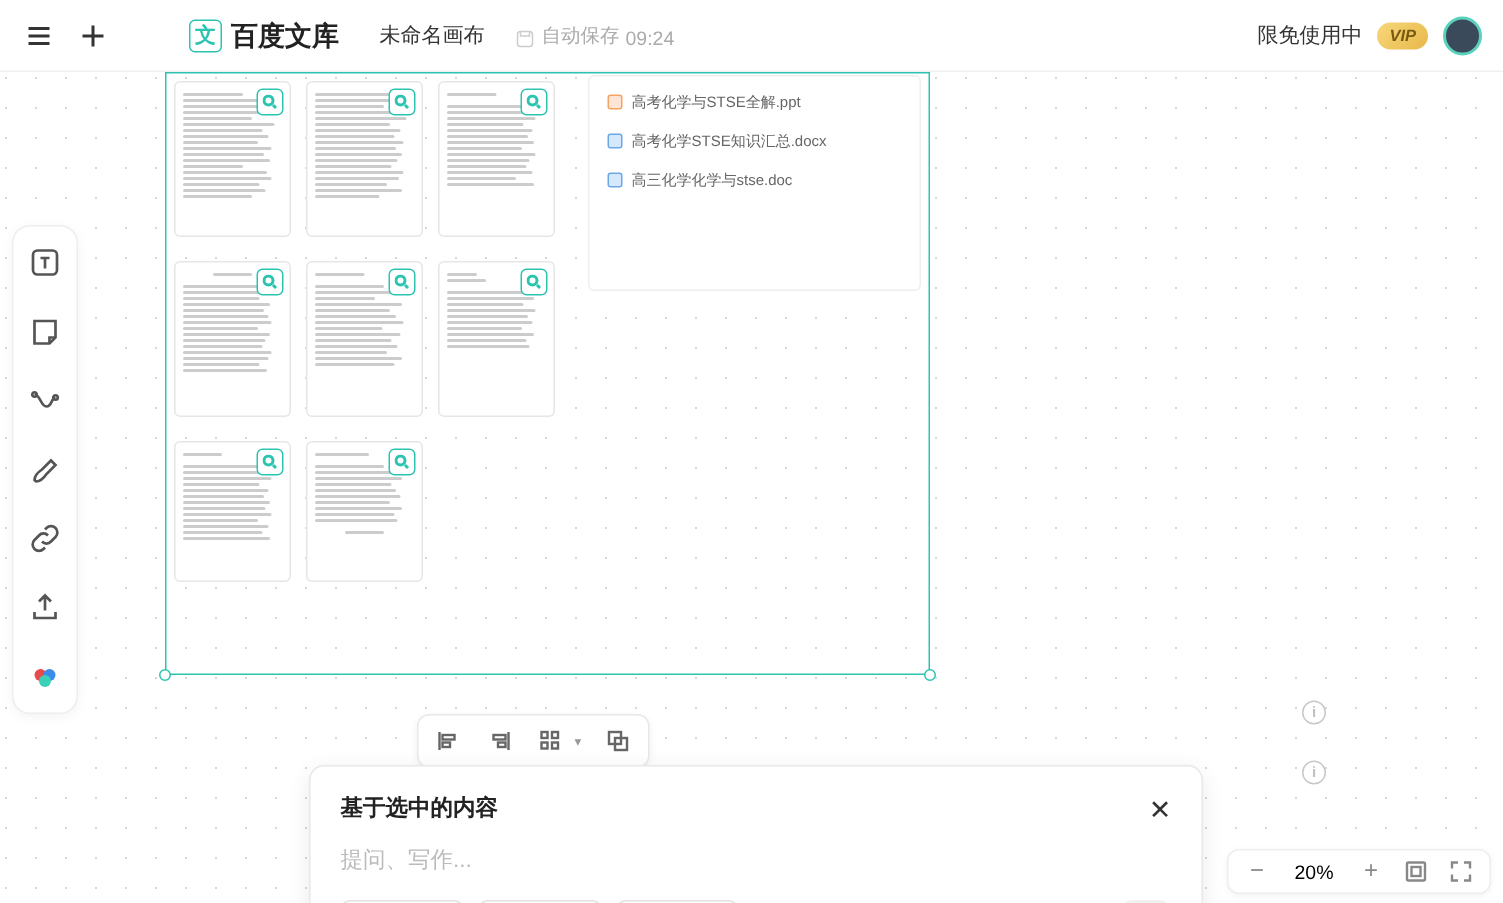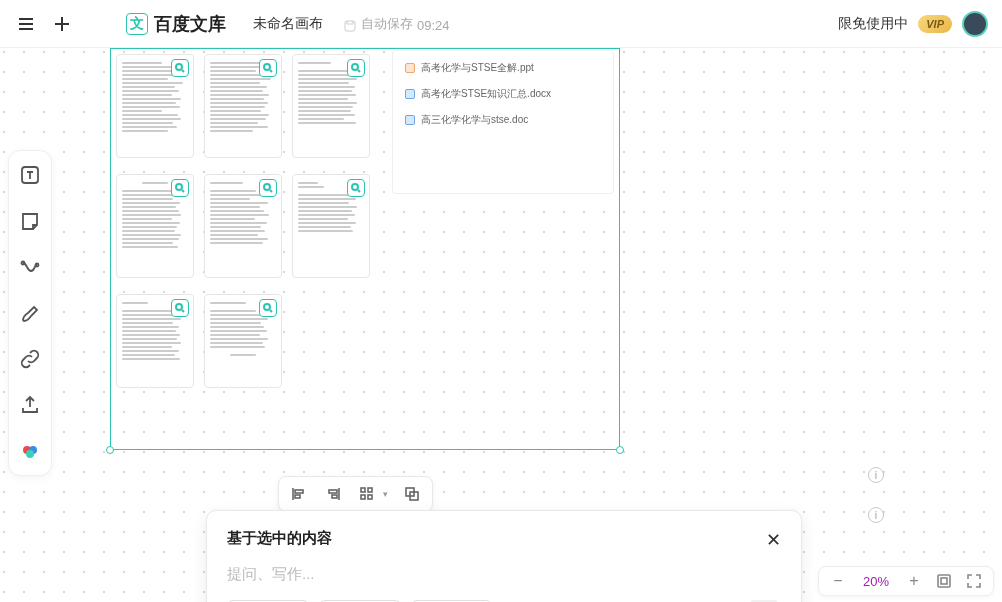--- a/index.html
+++ b/index.html
@@ -66,21 +66,21 @@
 .ai-buttons { display: flex; gap: 10px; align-items: center; }
 .ai-chip { padding: 7px 14px; border: 1px solid #e0e0e0; border-radius: 6px; font-size: 13px; color: #444; background: #fff; cursor: pointer; }
 .ai-send { margin-left: auto; width: 34px; height: 34px; background: #f1f1f1; border-radius: 8px; display: flex; align-items: center; justify-content: center; cursor: pointer; }
 
 
 .info-dot { position: absolute; width: 16px; height: 16px; border: 1.5px solid #c8c8c8; border-radius: 50%; display: flex; align-items: center; justify-content: center; font-size: 10px; color: #c0c0c0; font-weight: bold; }
 
 
 .zoom-bar { position: absolute; right: 8px; bottom: 6px; background: #fff; border: 1px solid #eee; border-radius: 8px; box-shadow: 0 1px 4px rgba(0,0,0,0.05); display: flex; align-items: center; padding: 5px 10px; gap: 12px; z-index: 5; }
 .zoom-btn { width: 18px; height: 18px; display: flex; align-items: center; justify-content: center; cursor: pointer; color: #888; font-size: 16px; }
-.zoom-text { font-size: 13px; color: #a21caf; min-width: 34px; text-align: center; }
+.zoom-text { font-size: 13px; color: #000000; min-width: 34px; text-align: center; }
 .zoom-bar svg { stroke: #888; stroke-width: 1.6; fill: none; }
 </style>
 </head>
 <body>
 
 <div class="header">
   <div class="hamburger">
     <svg width="20" height="20" viewBox="0 0 20 20">
         <line x1="3" y1="5" x2="17" y2="5"></line>
         <line x1="3" y1="10" x2="17" y2="10"></line>

